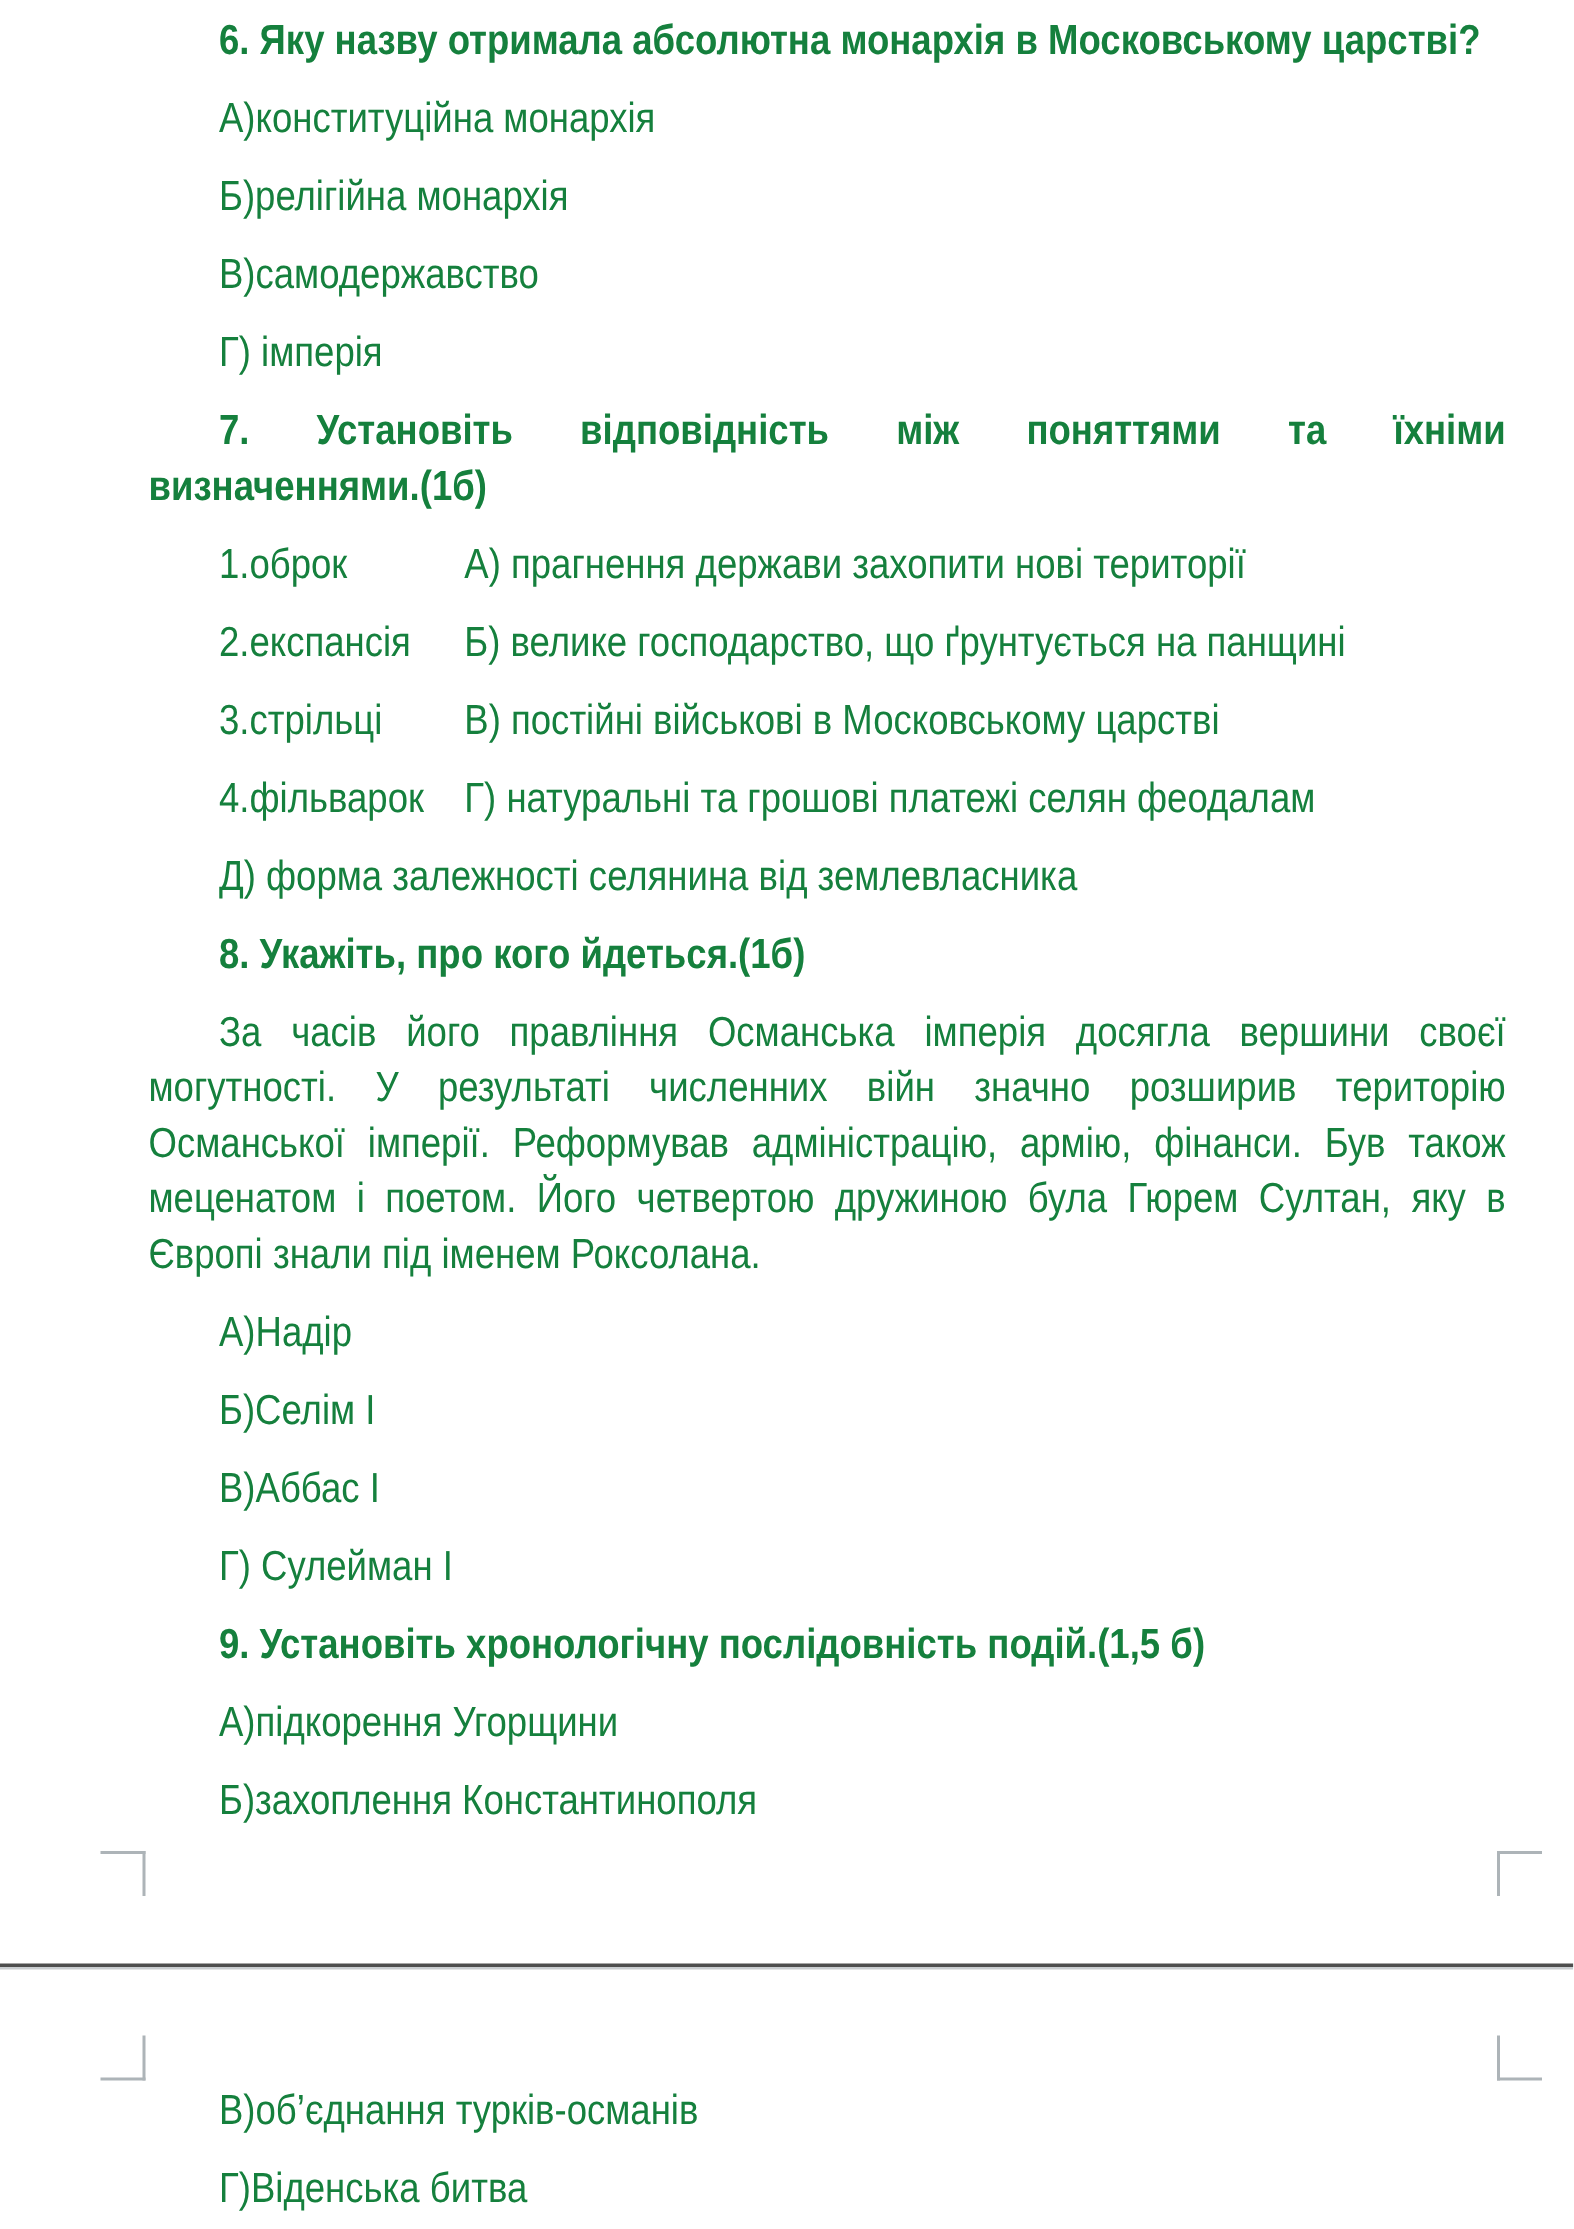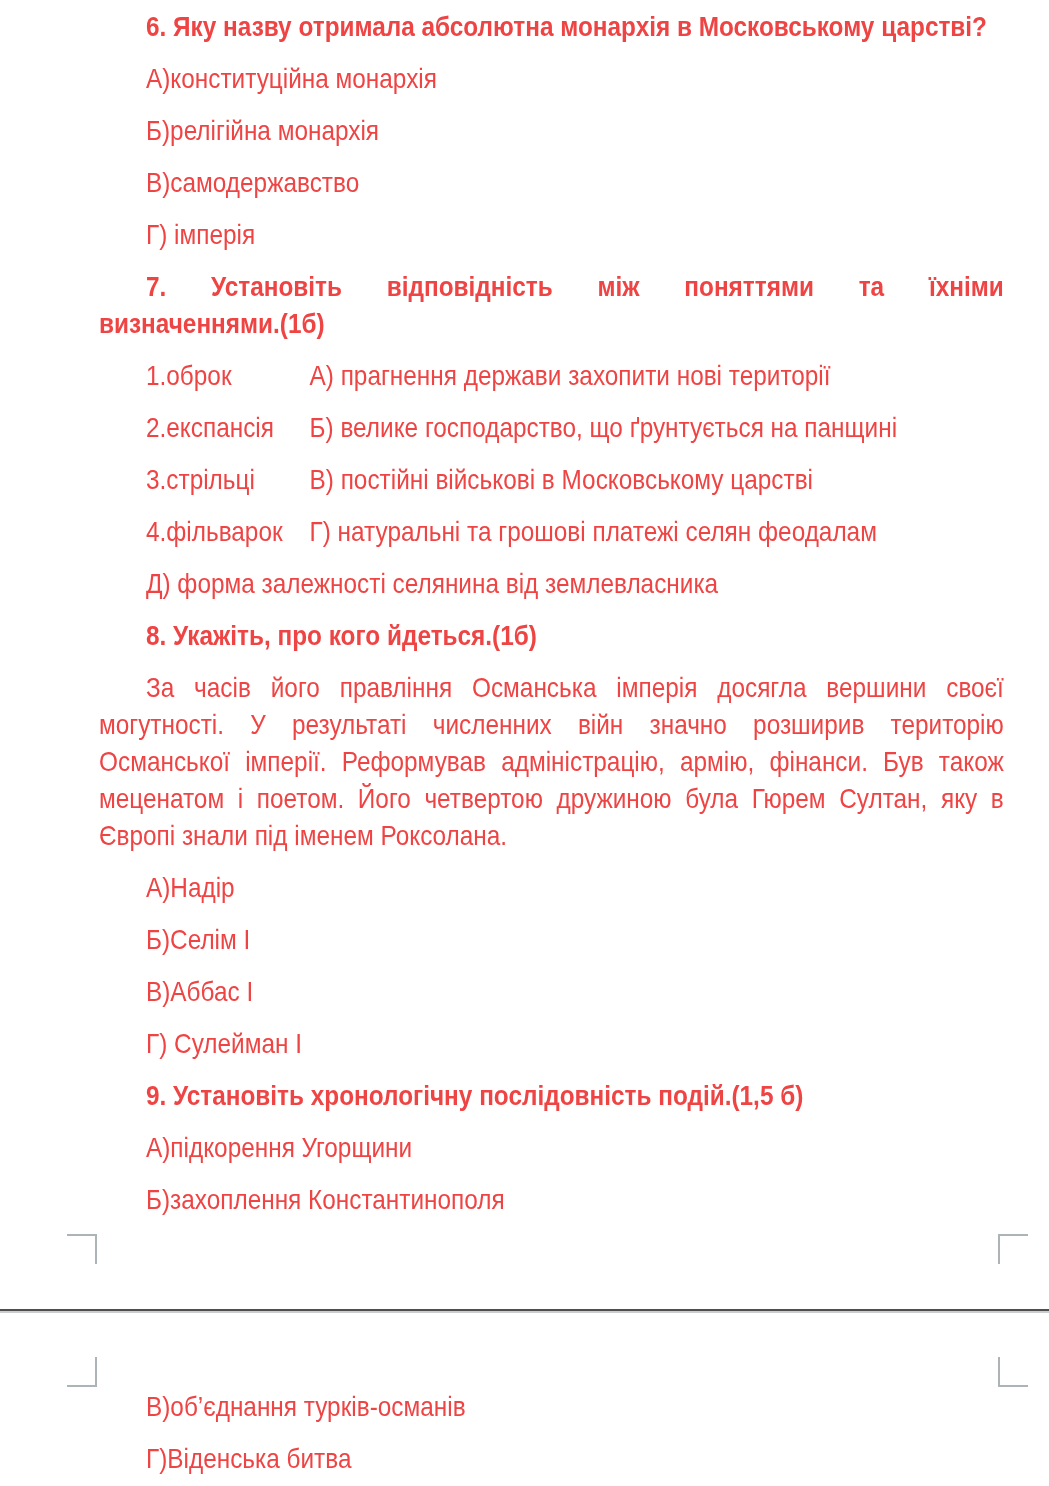--- a/index.html
+++ b/index.html
@@ -7,21 +7,21 @@
     padding: 0;
     background: #ffffff;
   }
   .canvas {
     position: relative;
     width: 1049px;
     height: 1486px;
     background: #ffffff;
     overflow: hidden;
     font-family: "Liberation Sans", "DejaVu Sans", sans-serif;
-    color: #ef4444;
+    color: #15803d;
   }
   
   .page-block {
     margin-left: 99px;
     width: 1040px;
     transform: scaleX(0.87);
     transform-origin: 0 0;
     font-size: 28px;
     line-height: 37px;
   }

